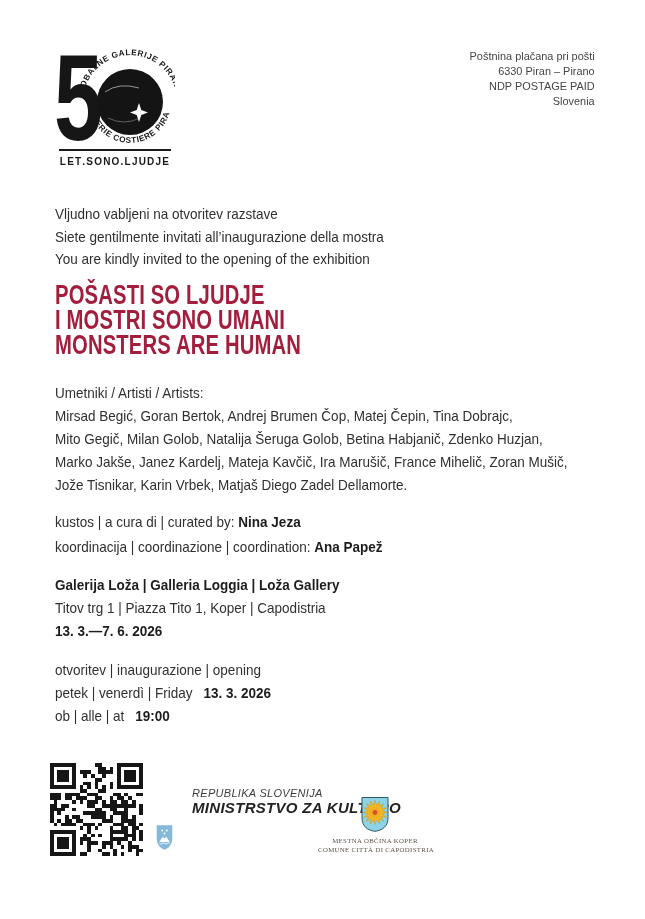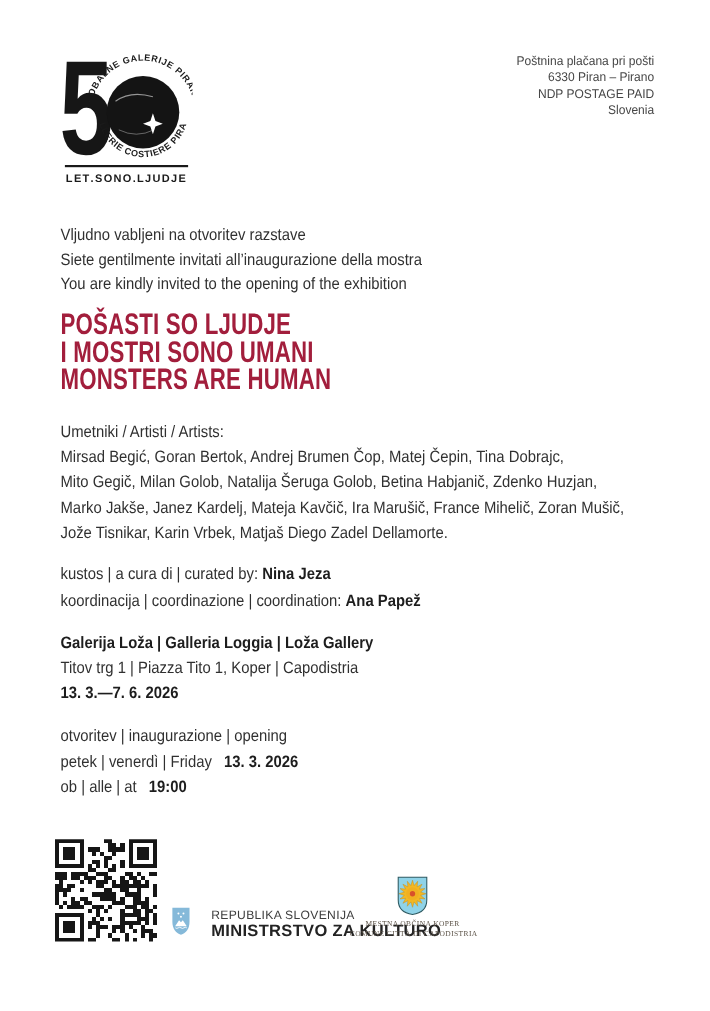--- a/index.html
+++ b/index.html
@@ -26,21 +26,21 @@
   .credits{top:510px;line-height:24.5px;}
   .venue{top:573px;line-height:23px;}
   .opening{top:658px;line-height:23px;}
   .tblock p{margin:0;}
   strong{font-weight:700;color:#1d1d1d;}
   .sp{margin-left:8px;}
 
   
   .qr{position:absolute;left:50px;top:763px;width:93px;height:93px;}
   .ministry-shield{position:absolute;left:156px;top:824px;}
-  .ministry-text{position:absolute;left:192px;top:826px;line-height:13.5px;white-space:nowrap;}
+  .ministry-text{position:absolute;left:192px;top:787px;line-height:13.5px;white-space:nowrap;font-style:italic;}
   .ministry-text .l1{font-size:11px;letter-spacing:0.3px;color:#3d3d3d;}
   .ministry-text .l2{font-size:15px;font-weight:700;letter-spacing:0.3px;color:#232323;}
   .koper{position:absolute;left:318px;top:796px;width:114px;text-align:center;}
   .koper svg{display:block;margin:0 auto;}
   .koper-text{margin-top:4px;font-family:"Liberation Serif",serif;font-size:6.8px;
               letter-spacing:0.35px;line-height:8.5px;color:#5c5348;white-space:nowrap;}
 </style>
 </head>
 <body>
 

